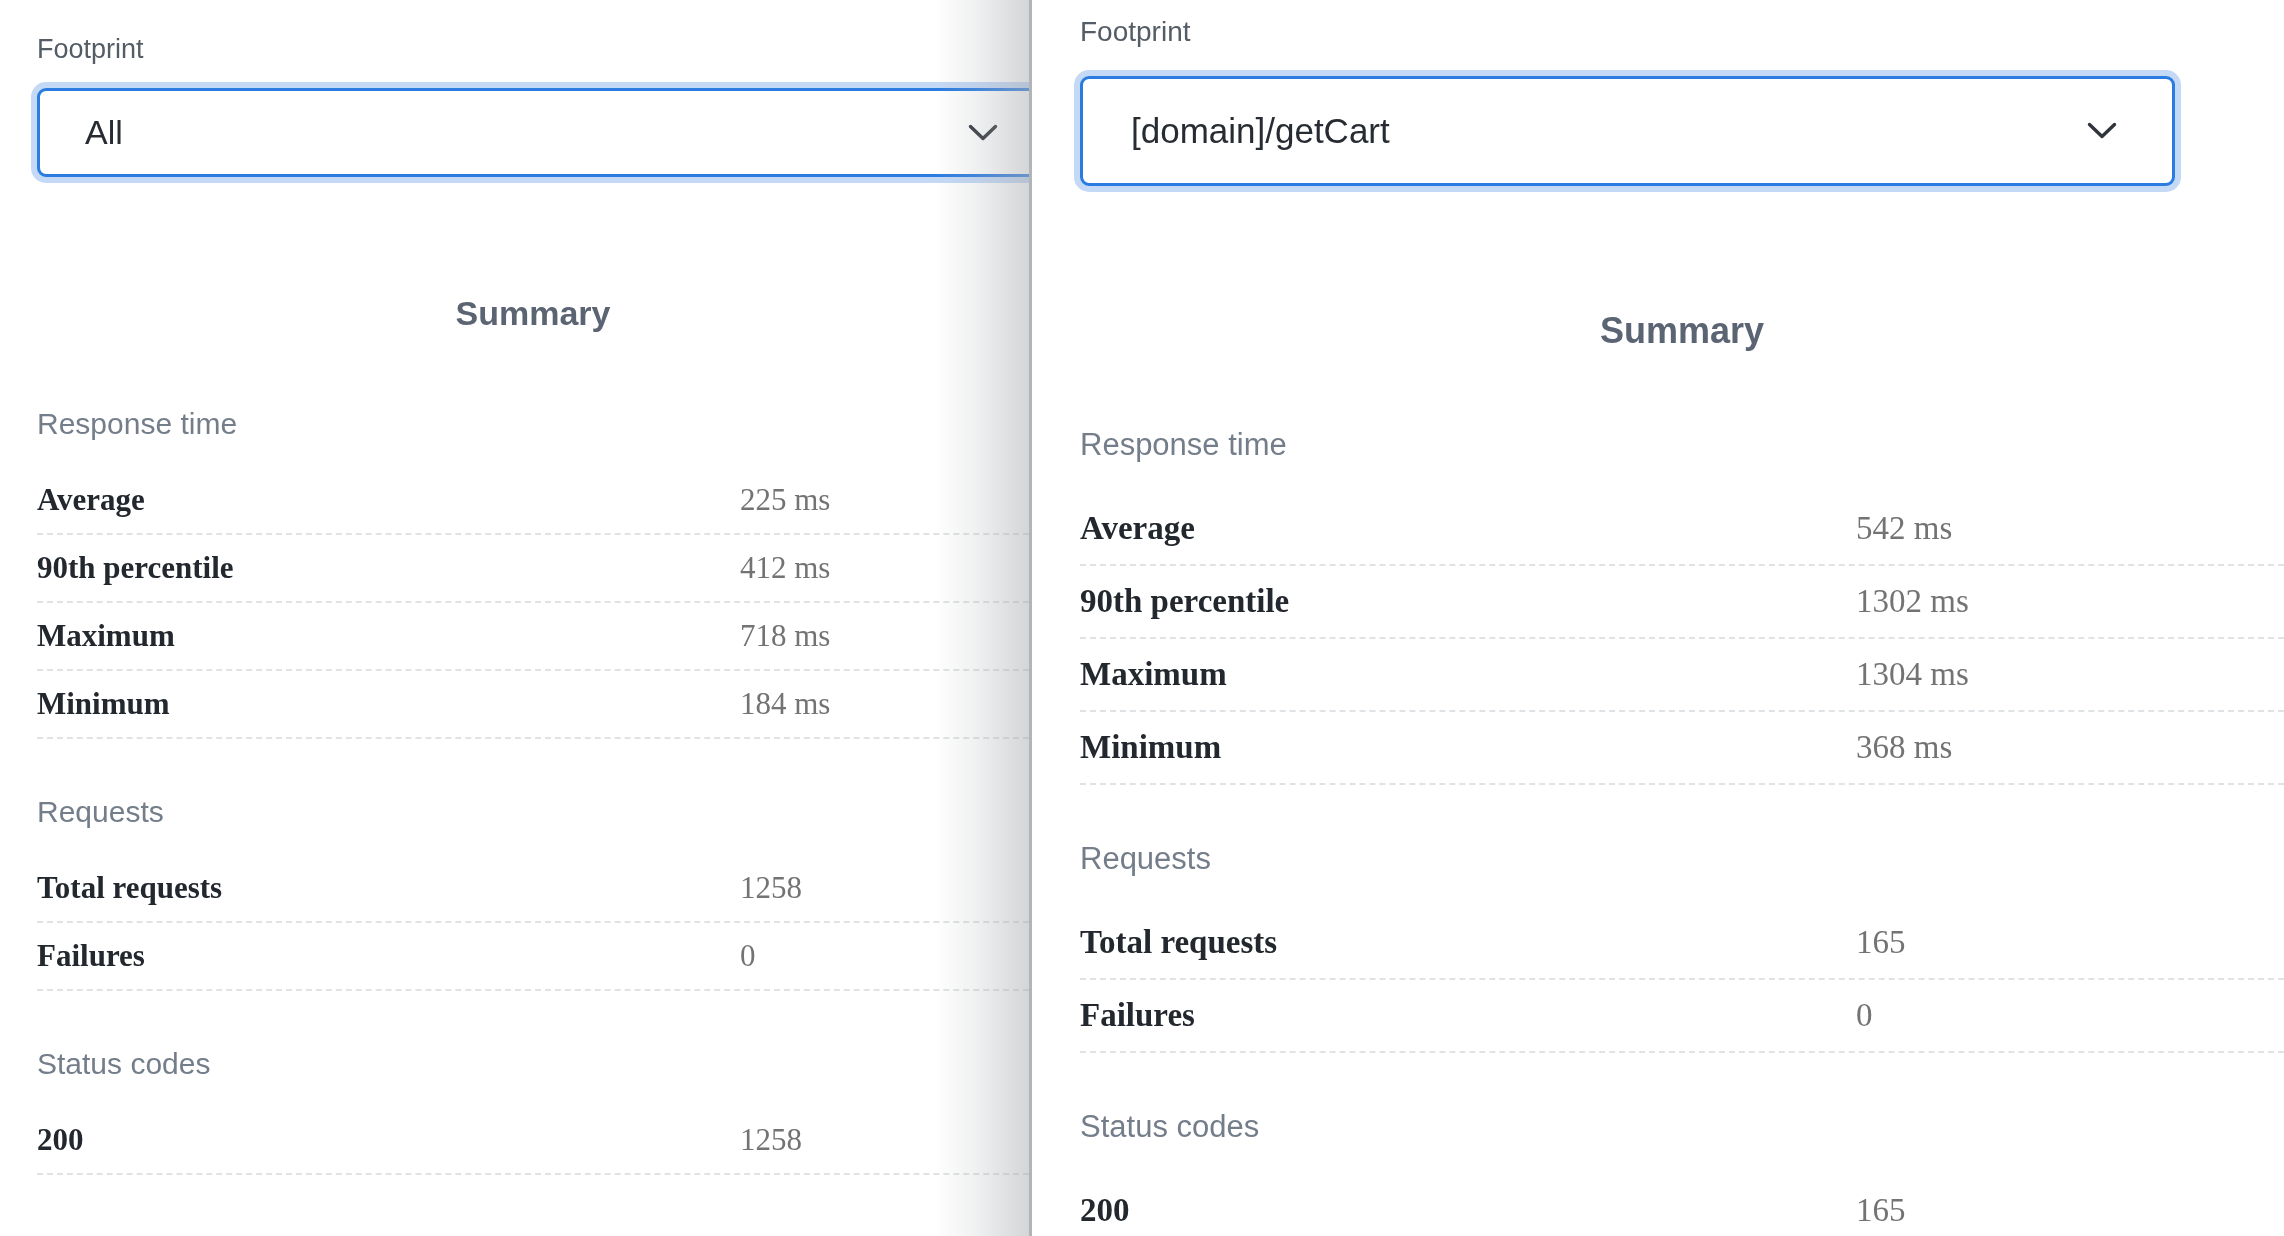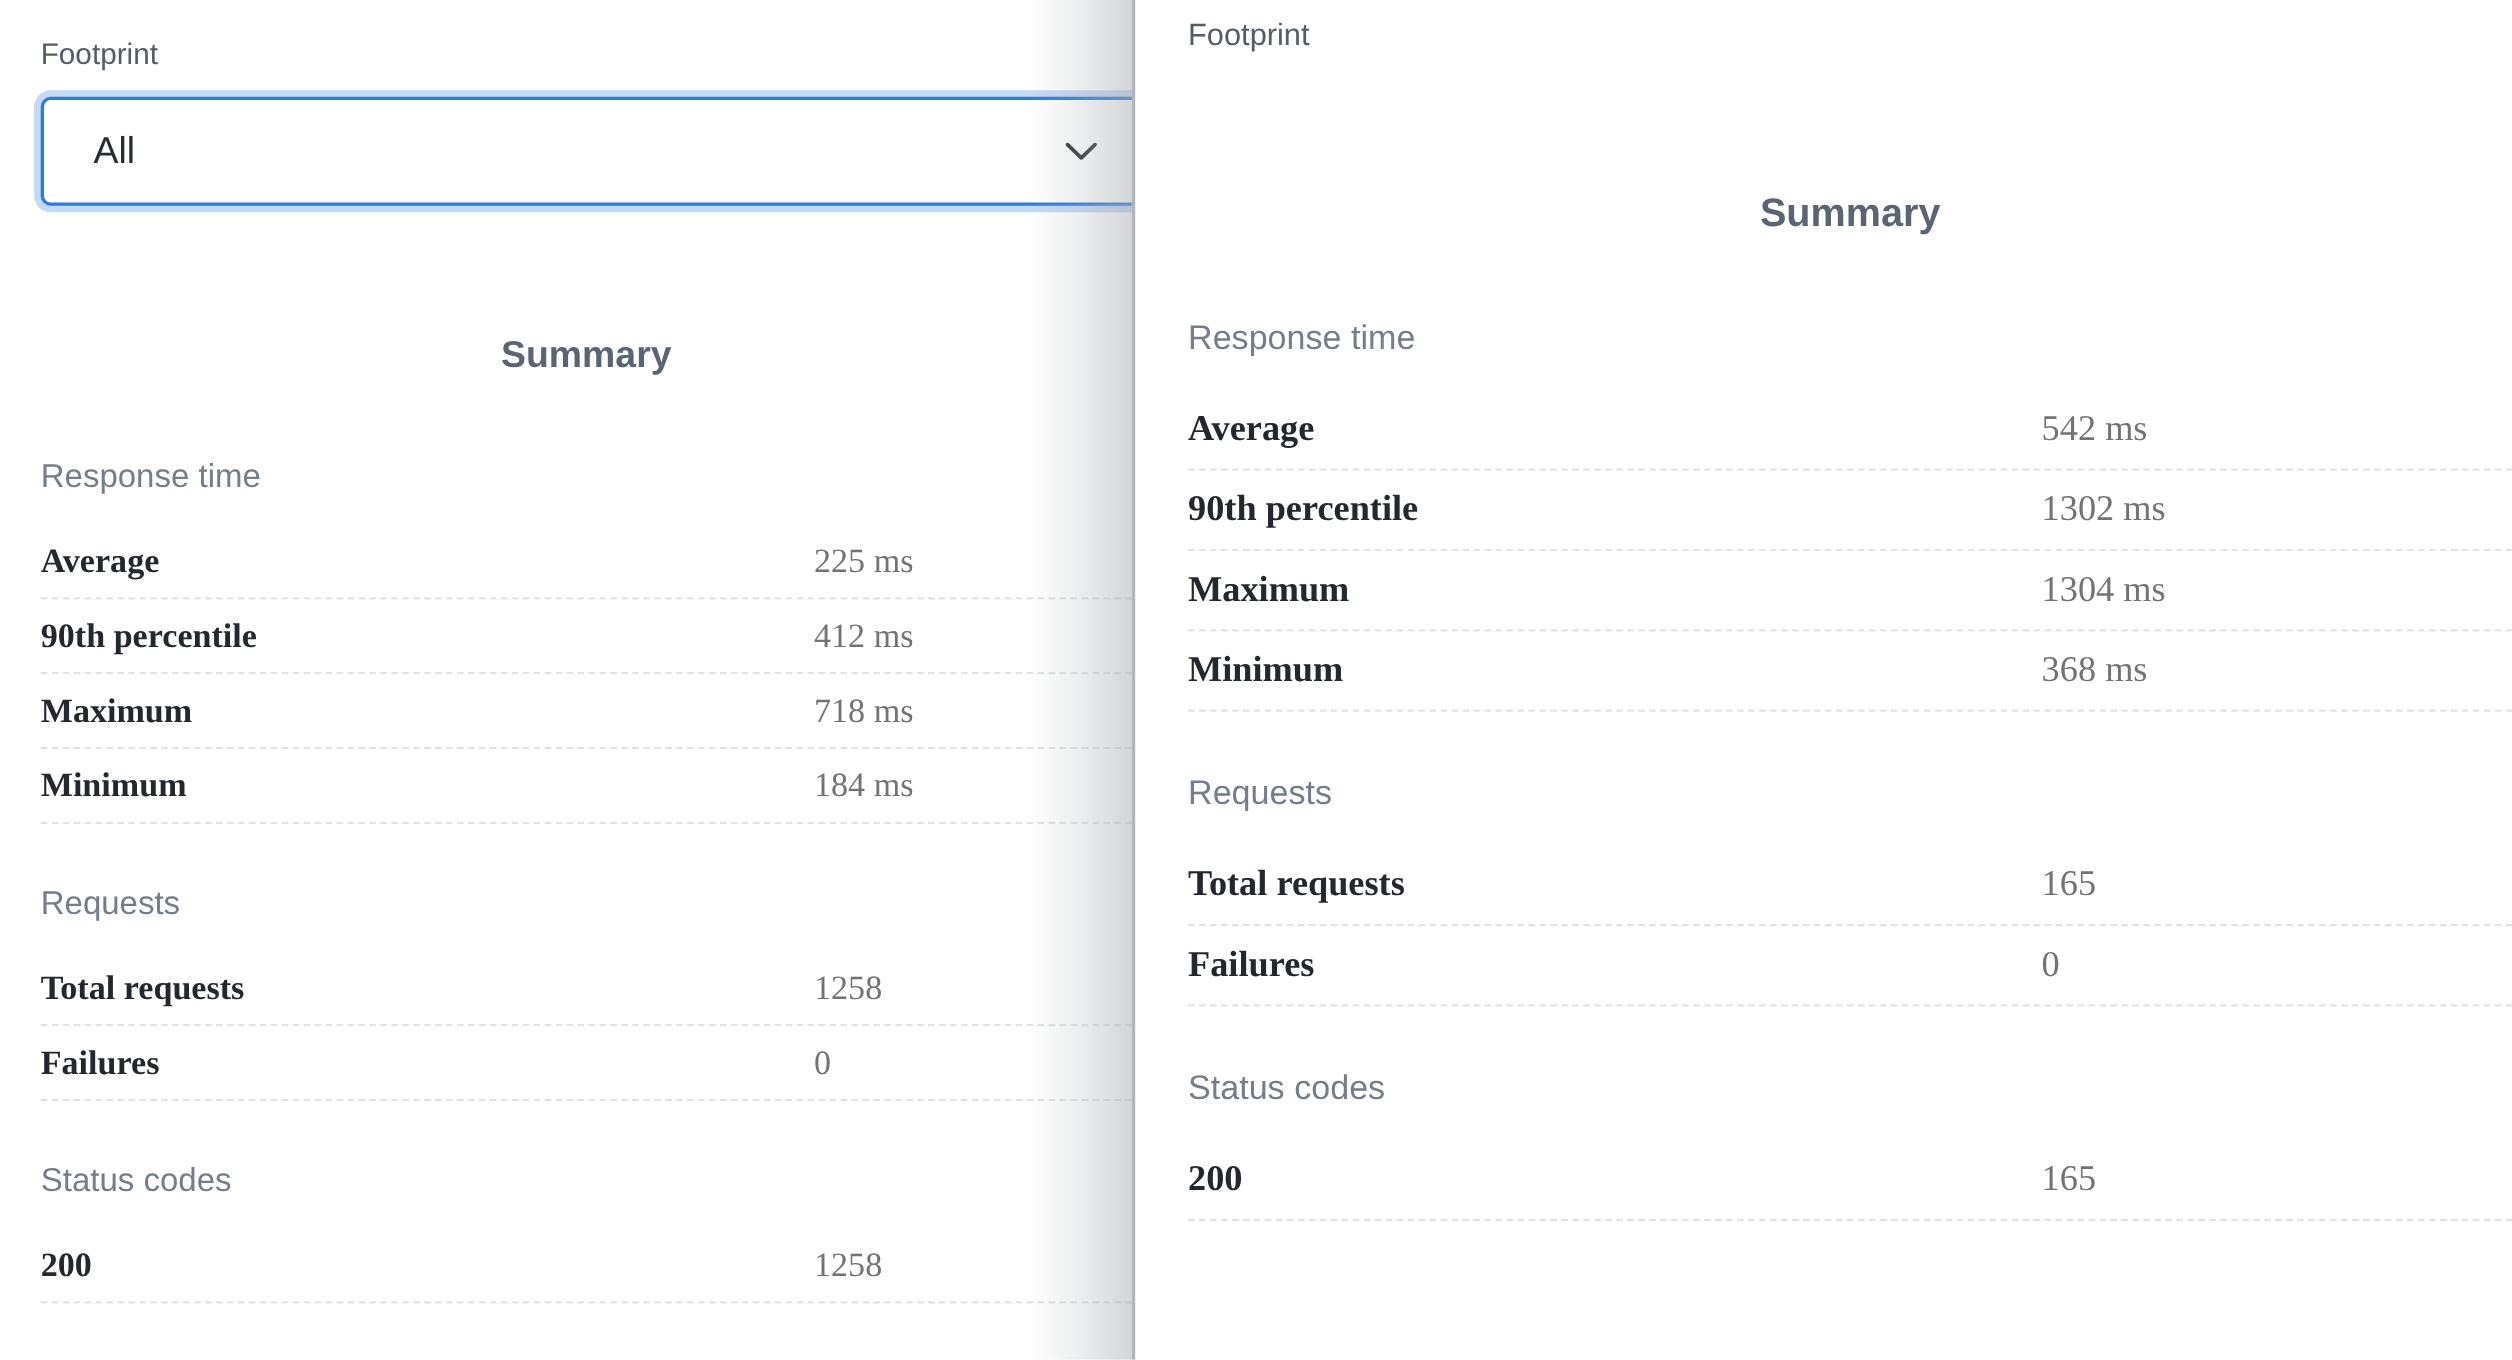--- a/index.html
+++ b/index.html
@@ -31,21 +31,21 @@
   .select {
     position: relative; box-sizing: border-box;
     background: #ffffff;
     border: 3px solid #2b7ce0;
     border-radius: 9px;
     box-shadow: 0 0 0 6px rgba(59,130,226,0.30);
     display: flex; align-items: center;
     color: #272c33;
     cursor: pointer;
   }
-  .p0 .select { margin-top: 24px; width: 1060px; height: 99px;  padding-left: 45px; font-size: 34px; }
+  .p0 .select { margin-top: 24px; width: 1060px; height: 89px;  padding-left: 45px; font-size: 34px; }
   .p1 .select { margin-top: 28px; width: 1095px; height: 110px; padding-left: 48px; font-size: 35px; }
   .chevron { position: absolute; top: 50%; transform: translateY(-50%); }
   .p0 .chevron { left: 928px; }
   .p1 .chevron { right: 55px; }
 
   
   .summary-title { font-weight: 700; color: #5b6472; text-align: center; }
   .p0 .summary-title { margin-top: 114px; font-size: 34px; line-height: 44px; }
   .p1 .summary-title { margin-top: 122px; font-size: 36px; line-height: 46px; }
 
@@ -139,20 +139,26 @@
         </div>
     </div>
   </section>
 
   <div class="edge-shadow"></div>
   <div class="divider-line"></div>
 
   <section class="panel panel-right p1">
     <div class="content">
       <label class="field-label">Footprint</label>
+      <div class="select">
+        <span class="select-value">[domain]/getCart</span>
+        <svg class="chevron" width="30" height="18" viewBox="0 0 30 18">
+          <path d="M2.5 2.5 L15 14.5 L27.5 2.5" fill="none" stroke="#2f353b" stroke-width="3.4" stroke-linecap="round" stroke-linejoin="round"></path>
+        </svg>
+      </div>
       <h2 class="summary-title">Summary</h2>
       <div class="sections">
           <div class="section-heading">Response time</div>
           <div class="rows">
             <div class="row">
               <div class="row-label">Average</div>
               <div class="row-value">542 ms</div>
             </div>
             <div class="row">
               <div class="row-label">90th percentile</div>

